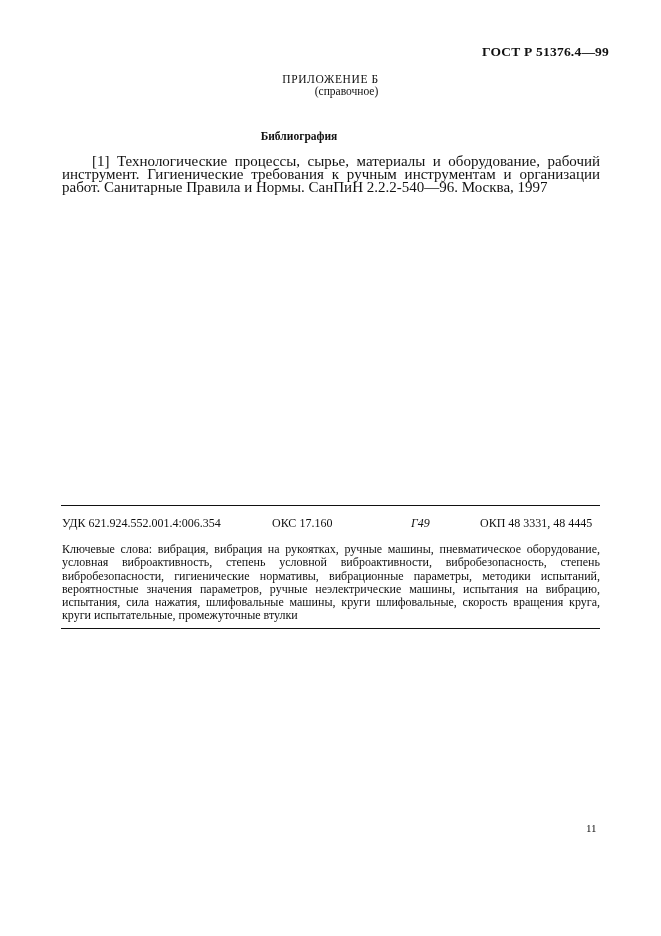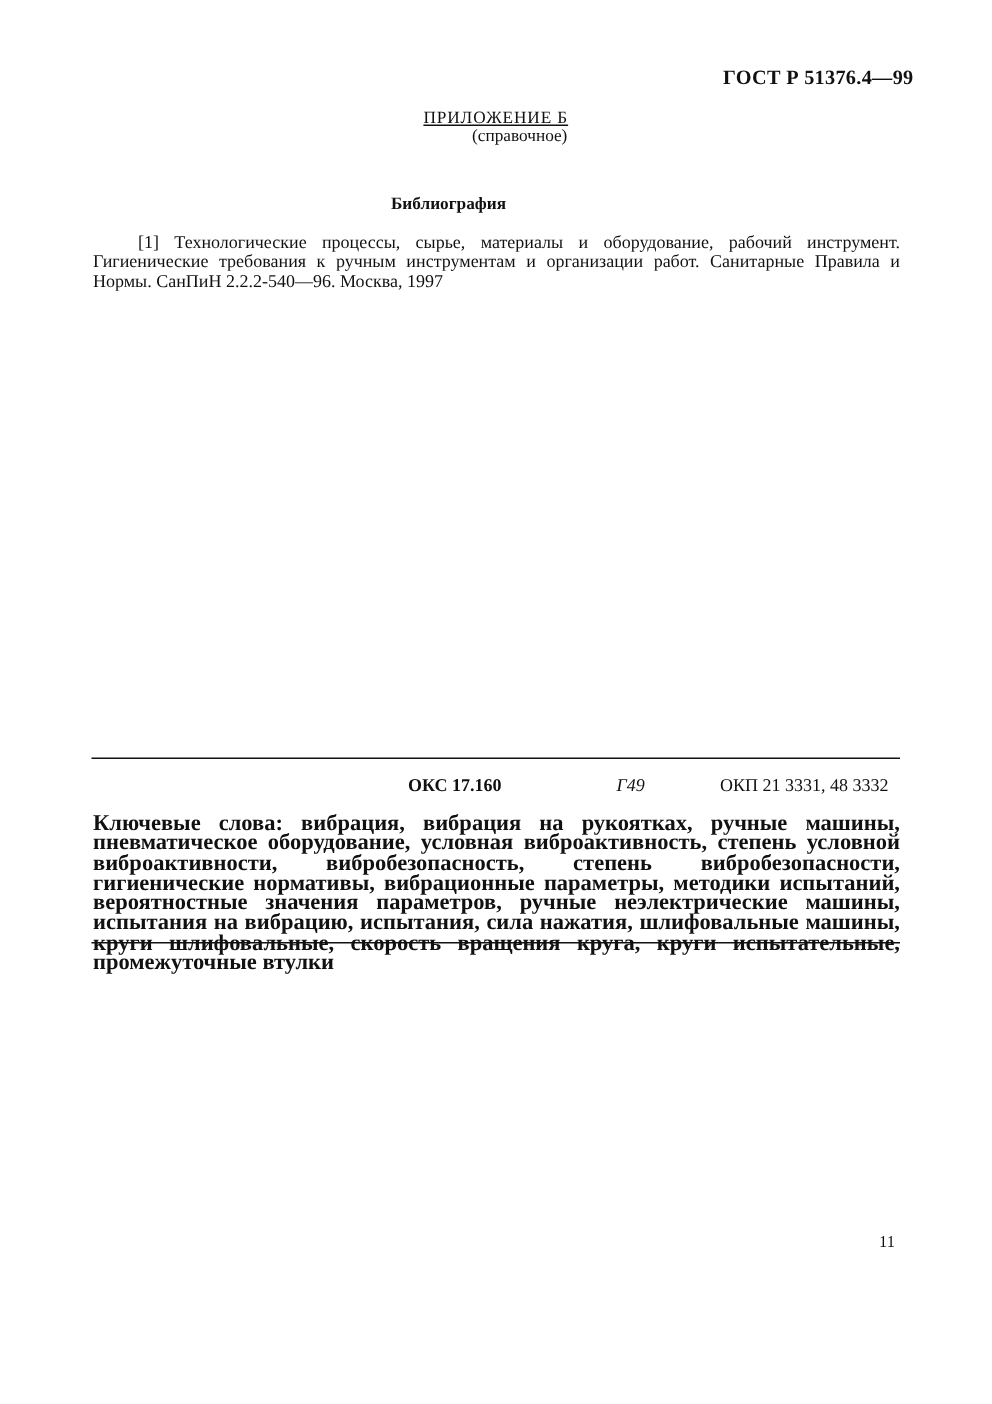--- a/index.html
+++ b/index.html
@@ -25,21 +25,20 @@
       margin-left: 32px;
     }
     .appendix-title {
       top: 73px;
       left: 0;
       width: 661px;
       text-align: center;
       font-size: 11.5px;
       letter-spacing: 0.6px;
       line-height: 13px;
-      text-decoration: underline;
     }
     .appendix-sub {
       top: 85px;
       left: 16px;
       width: 661px;
       text-align: center;
       font-size: 11.5px;
       line-height: 13px;
     }
     .section-title {
@@ -48,21 +47,21 @@
       width: 598px;
       text-align: center;
       font-size: 11.5px;
       font-weight: bold;
       line-height: 14px;
     }
     .biblio {
       top: 155px;
       left: 62px;
       width: 538px;
-      font-size: 12px;
+      font-size: 15px;
       line-height: 13.2px;
       text-align: justify;
       text-indent: 30px;
     }
     .rule {
       left: 61px;
       width: 539px;
       height: 0;
       border-top: 1.2px solid #111111;
     }
@@ -71,31 +70,30 @@
     .class-row {
       top: 515px;
       left: 62px;
       width: 538px;
       height: 16px;
       font-size: 12px;
       line-height: 16px;
     }
     .class-row span { position: absolute; top: 0; white-space: nowrap; }
     .udk { left: 0; }
-    .oks { left: 210px; font-weight: bold; }
+    .oks { left: 210px; }
     .g49 { left: 349px; font-style: italic; }
     .okp { left: 418px; }
     .keywords {
       top: 543px;
       left: 62px;
       width: 538px;
-      font-size: 15px;
+      font-size: 12px;
       line-height: 13.3px;
       text-align: justify;
-      font-weight: bold;
     }
     .page-num {
       top: 822px;
       left: 586px;
       font-size: 11px;
     }
   </style>
 </head>
 <body>
 
@@ -104,22 +102,23 @@
 <div class="abs appendix-title">ПРИЛОЖЕНИЕ Б</div>
 <div class="abs appendix-sub">(справочное)</div>
 
 <div class="abs section-title">Библиография</div>
 
 <div class="abs biblio">[1]  Технологические процессы, сырье, материалы и оборудование, рабочий инструмент. Гигиенические требования к ручным инструментам и организации работ. Санитарные Правила и Нормы. СанПиН 2.2.2-540—96. Москва, 1997</div>
 
 <div class="abs rule rule-top"></div>
 
 <div class="abs class-row">
+  <span class="udk">УДК 621.924.552.001.4:006.354</span>
   <span class="oks">ОКС 17.160</span>
   <span class="g49">Г49</span>
-  <span class="okp">ОКП 21 3331, 48 3332</span>
+  <span class="okp">ОКП 48 3331, 48 4445</span>
 </div>
 
 <div class="abs keywords">Ключевые слова: вибрация, вибрация на рукоятках, ручные машины, пневматическое оборудование, условная виброактивность, степень условной виброактивности, вибробезопасность, степень вибробезопасности, гигиенические нормативы, вибрационные параметры, методики испытаний, вероятностные значения параметров, ручные неэлектрические машины, испытания на вибрацию, испытания, сила нажатия, шлифовальные машины, круги шлифовальные, скорость вращения круга, круги испытательные, промежуточные втулки</div>
 
 <div class="abs rule rule-bottom"></div>
 
 <div class="abs page-num">11</div>
 
 </body></html>

